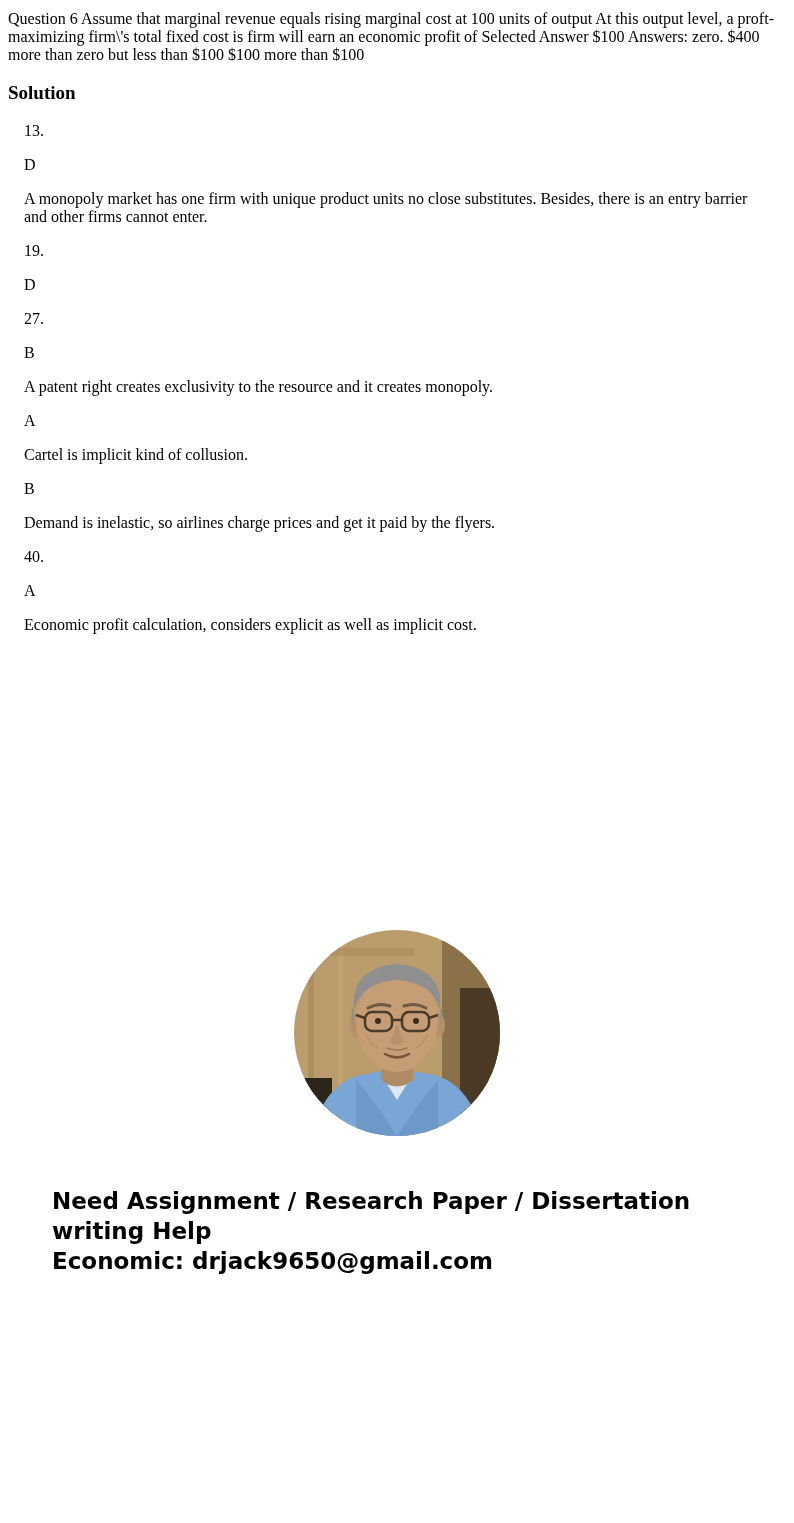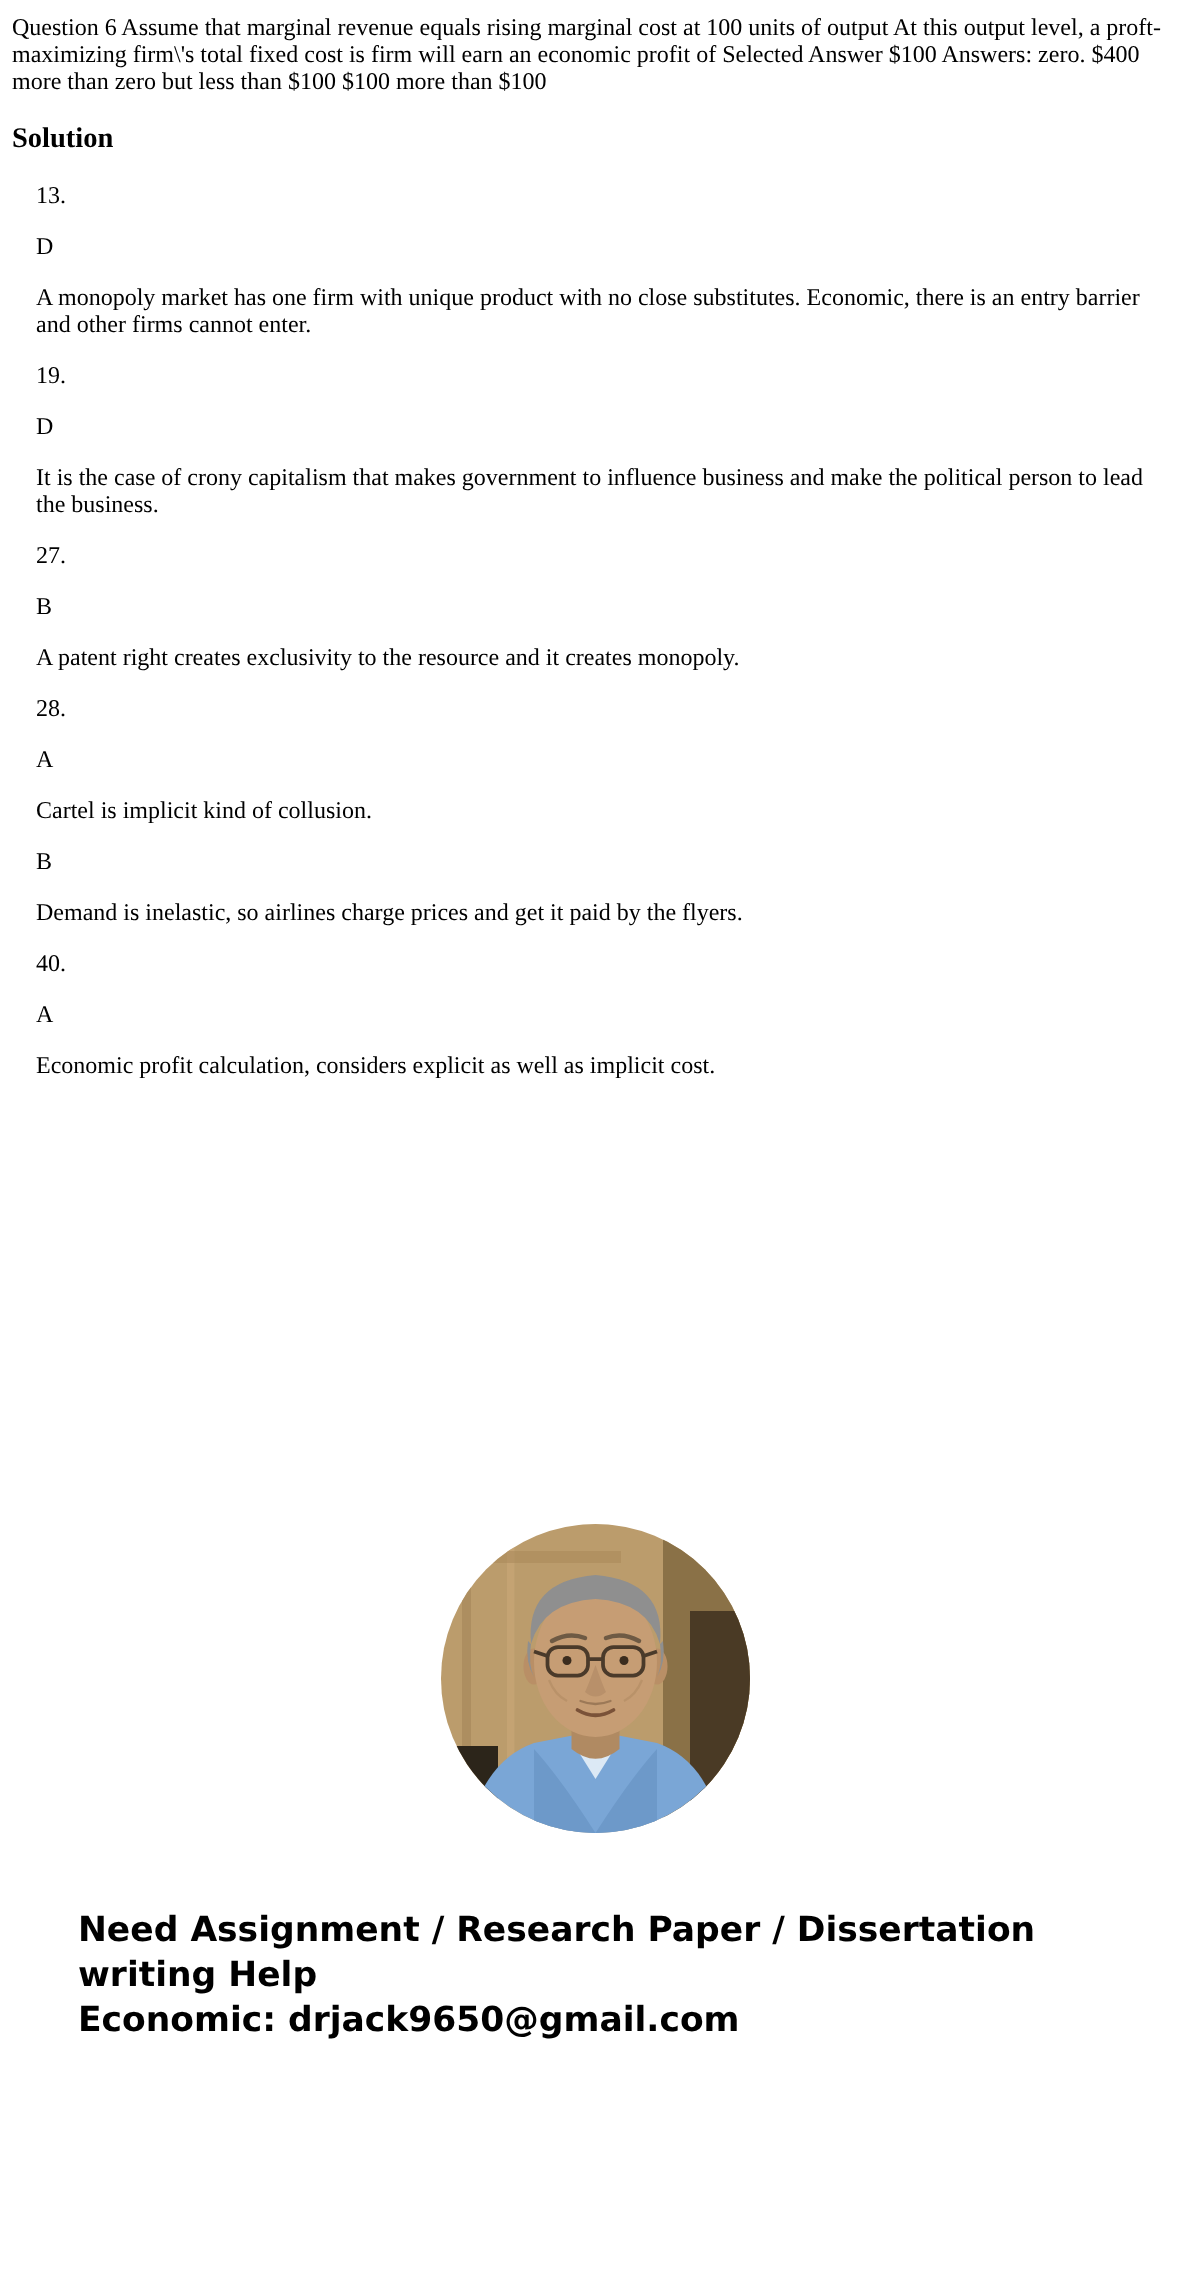--- a/index.html
+++ b/index.html
@@ -47,38 +47,36 @@
 
   <p class="first">Question 6 Assume that marginal revenue equals rising marginal cost at 100 units of output At this output level, a proft-maximizing firm\'s total fixed cost is firm will earn an economic profit of Selected Answer $100 Answers: zero. $400 more than zero but less than $100 $100 more than $100</p>
 
   <h3 class="solution">Solution</h3>
 
   <section>
 
     <div class="answer">
       <p>13.</p>
       <p>D</p>
-      <p>A monopoly market has one firm with unique product with no close substitutes. Economic, there is an entry barrier and other firms cannot enter.</p>
+      <p>A monopoly market has one firm with unique product units no close substitutes. Besides, there is an entry barrier and other firms cannot enter.</p>
     </div>
 
     <div class="answer">
       <p>19.</p>
       <p>D</p>
-      <p>It is the case of crony capitalism that makes government to influence business and make the political person to lead the business.</p>
     </div>
 
 
     <div class="answer">
       <p>27.</p>
       <p>B</p>
       <p>A patent right creates exclusivity to the resource and it creates monopoly.</p>
     </div>
 
     <div class="answer">
-      <p>28.</p>
       <p>A</p>
       <p>Cartel is implicit kind of collusion.</p>
     </div>
 
     <div class="answer">
       <p>B</p>
       <p>Demand is inelastic, so airlines charge prices and get it paid by the flyers.</p>
     </div>
 
     <div class="answer">

